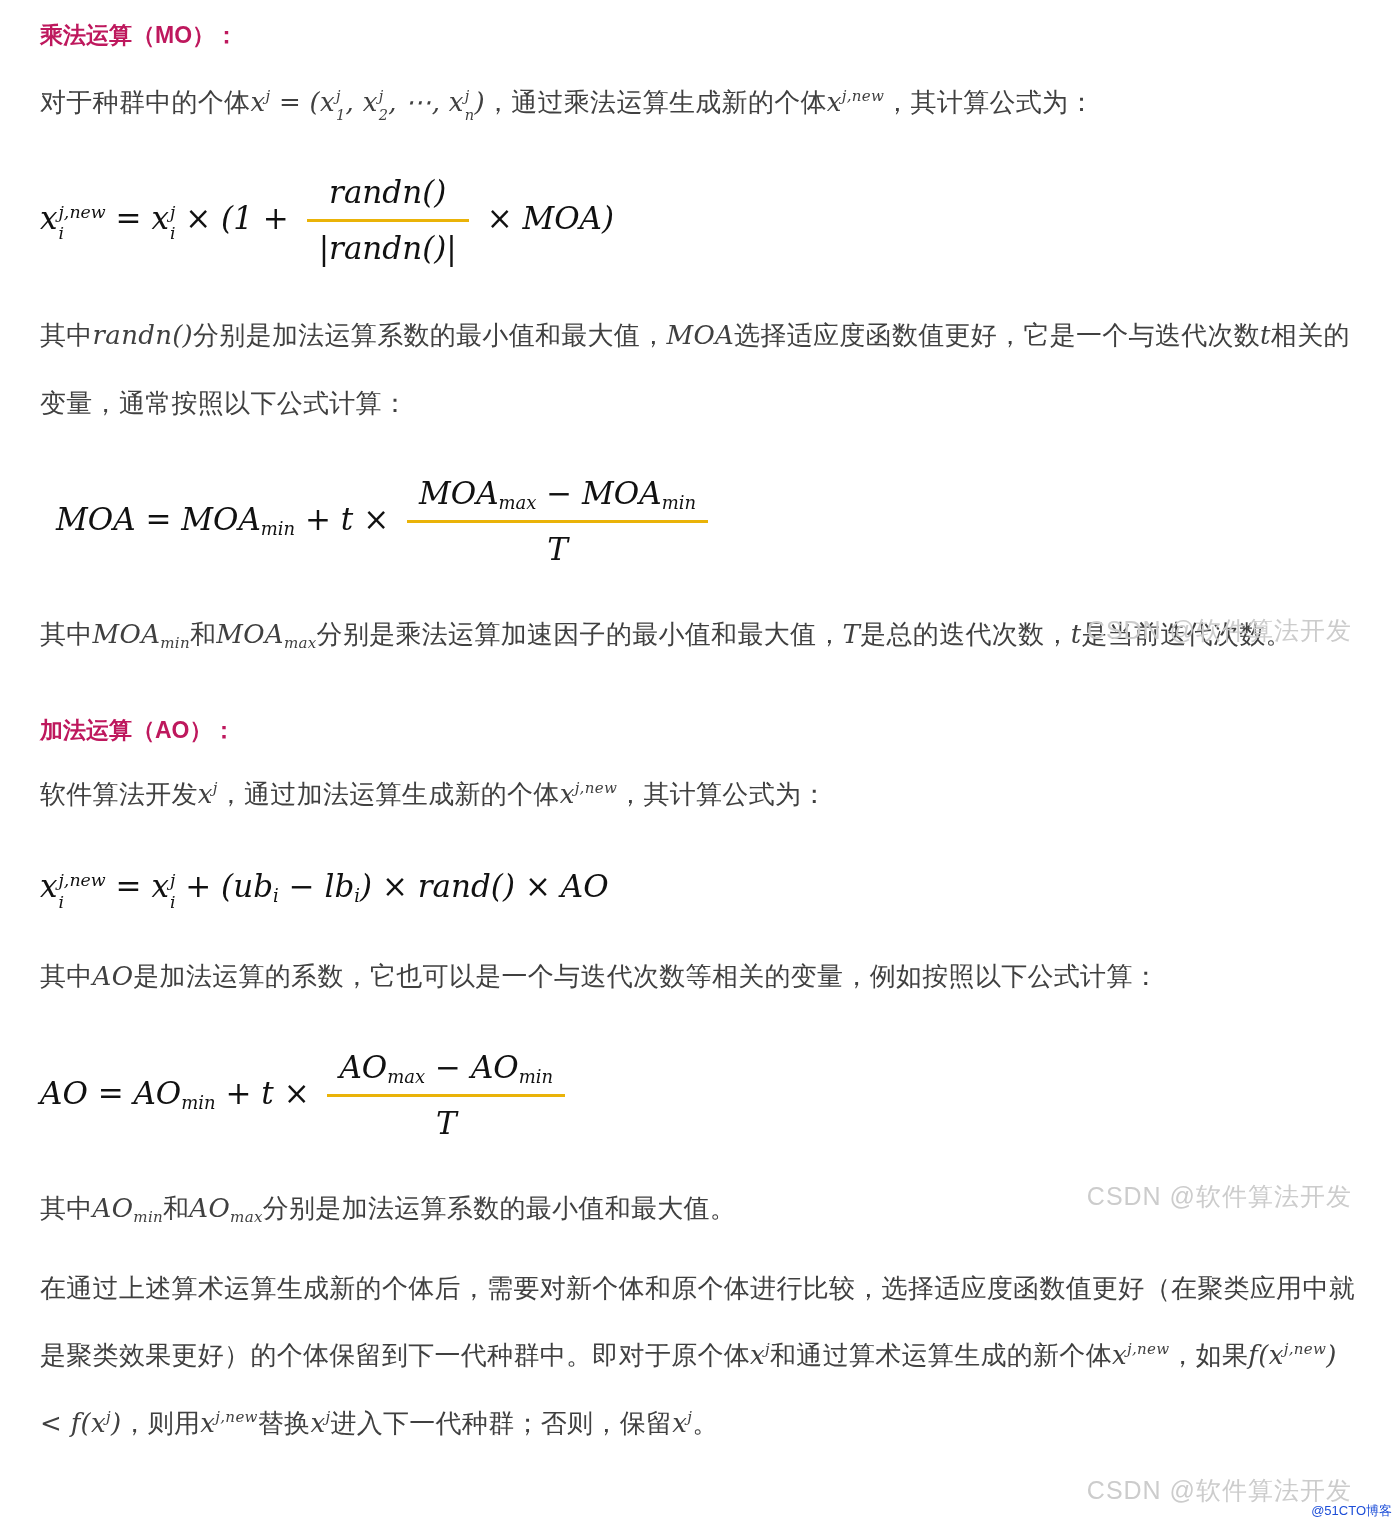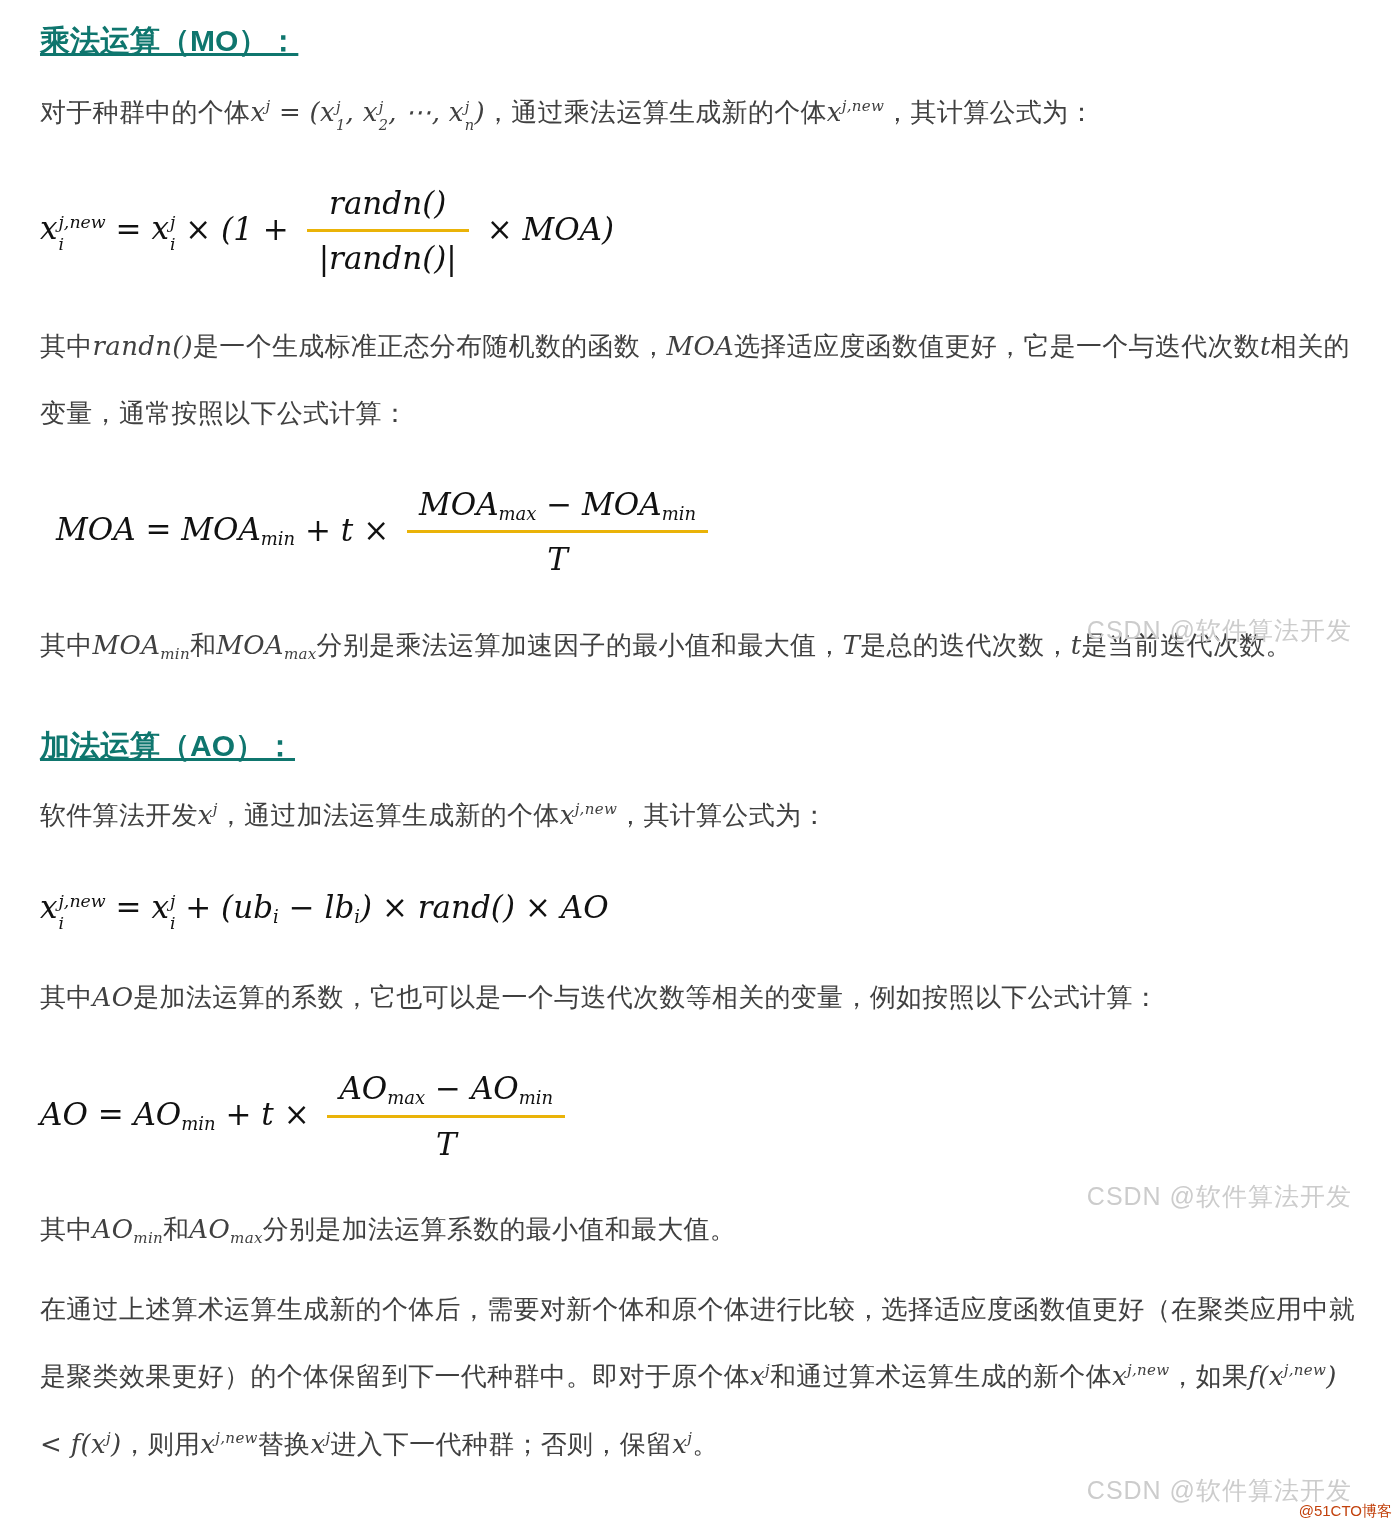--- a/index.html
+++ b/index.html
@@ -1,50 +1,50 @@
 <!DOCTYPE html>
 <html><head>
 <meta charset="utf-8">
 <style>
   html,body{margin:0;padding:0;background:#ffffff;}
   body{color:#1c1c1c;font-family:"Liberation Sans","DejaVu Sans",sans-serif;}
   .page{position:relative;width:1400px;min-height:1532px;box-sizing:border-box;
         padding:14px 40px 8px 40px;background:#ffffff;overflow:hidden;}
-  .sec{font-size:30px;font-weight:700;line-height:1.5;color:#0f766e;margin:0;text-decoration:underline;}
+  .sec{font-size:23px;font-weight:700;line-height:1.5;color:#be185d;margin:0;}
   .body{font-size:26px;line-height:2.6;color:#404040;margin:0;letter-spacing:0.3px;}
   .mi{font-family:"DejaVu Serif","Liberation Serif",serif;font-style:italic;}
   .cn{font-family:"Liberation Sans","DejaVu Sans",sans-serif;font-style:normal;}
   .formula{font-size:31px;line-height:1.5;color:#111;
            font-family:"DejaVu Serif","Liberation Serif",serif;font-style:italic;}
   sup,sub{font-size:0.58em;line-height:0;}
   sup{vertical-align:0.65em;}
   sub{vertical-align:-0.3em;}
   .supsub{display:inline-block;font-size:0.56em;line-height:1.25;text-align:left;
           vertical-align:-0.62em;margin-left:1px;}
   .supsub span{display:block;}
   .frac{display:inline-block;text-align:center;vertical-align:middle;margin:0 8px;}
   .fr-num,.fr-den{display:block;padding:3px 12px;}
   .fr-den{border-top:3px solid #eab308;}
   .wm{position:absolute;right:48px;font-size:25px;color:#cccccc;letter-spacing:1px;
       white-space:nowrap;}
-  .wm-cto{position:absolute;right:8px;top:1502px;font-size:15px;color:#c2410c;
+  .wm-cto{position:absolute;right:8px;top:1502px;font-size:13px;color:#1d4ed8;
           white-space:nowrap;}
 </style>
 </head>
 <body>
 
 <div class="page">
 
   <h2 class="sec" style="margin:4px 0 10px 0">乘法运算（MO）：</h2>
 
   <p class="body" style="margin:16px 0 0 0"><span class="cn">对于种群中的个体</span><span class="mi">x<sup>j</sup></span><span class="mi"> = (</span><span class="mi">x<span class="supsub"><span>j</span><span>1</span></span></span><span class="mi">, </span><span class="mi">x<span class="supsub"><span>j</span><span>2</span></span></span><span class="mi">, ⋯, </span><span class="mi">x<span class="supsub"><span>j</span><span>n</span></span></span><span class="mi">)</span><span class="cn">，通过乘法运算生成新的个体</span><span class="mi">x<sup>j,new</sup></span><span class="cn">，其计算公式为：</span></p>
 
   <div class="formula" style="margin:30px 0 28px 0"><span class="mi">x<span class="supsub"><span>j,new</span><span>i</span></span></span><span class="mi"> = </span><span class="mi">x<span class="supsub"><span>j</span><span>i</span></span></span><span class="mi"> × (1 + </span><span class="frac"><span class="fr-num"><span class="mi">randn()</span></span><span class="fr-den"><span class="mi">|randn()|</span></span></span><span class="mi"> × MOA)</span></div>
 
-  <p class="body" style="margin:22px 0 0 0"><span class="cn">其中</span><span class="mi">randn()</span><span class="cn">是一个生成标准正态分布随机数的函数，</span><span class="mi">MOA</span><span class="cn">选择适应度函数值更好，它是一个与迭代次数</span><span class="mi">t</span><span class="cn">相关的变量，通常按照以下公式计算：</span></p>
+  <p class="body" style="margin:22px 0 0 0"><span class="cn">其中</span><span class="mi">randn()</span><span class="cn">分别是加法运算系数的最小值和最大值，</span><span class="mi">MOA</span><span class="cn">选择适应度函数值更好，它是一个与迭代次数</span><span class="mi">t</span><span class="cn">相关的变量，通常按照以下公式计算：</span></p>
 
   <div class="formula" style="margin:30px 0 26px 16px"><span class="mi">MOA = MOA<sub>min</sub></span><span class="mi"> + t × </span><span class="frac"><span class="fr-num"><span class="mi">MOA<sub>max</sub></span><span class="mi"> − </span><span class="mi">MOA<sub>min</sub></span></span><span class="fr-den"><span class="mi">T</span></span></span></div>
 
   <p class="body" style="margin:22px 0 0 0"><span class="cn">其中</span><span class="mi">MOA<sub>min</sub></span><span class="cn">和</span><span class="mi">MOA<sub>max</sub></span><span class="cn">分别是乘法运算加速因子的最小值和最大值，</span><span class="mi">T</span><span class="cn">是总的迭代次数，</span><span class="mi">t</span><span class="cn">是当前迭代次数。</span></p>
 
   <h2 class="sec" style="margin:44px 0 8px 0">加法运算（AO）：</h2>
 
   <p class="body" style="margin:14px 0 0 0"><span class="cn">软件算法开发</span><span class="mi">x<sup>j</sup></span><span class="cn">，通过加法运算生成新的个体</span><span class="mi">x<sup>j,new</sup></span><span class="cn">，其计算公式为：</span></p>
 
   <div class="formula" style="margin:34px 0 30px 0"><span class="mi">x<span class="supsub"><span>j,new</span><span>i</span></span></span><span class="mi"> = </span><span class="mi">x<span class="supsub"><span>j</span><span>i</span></span></span><span class="mi"> + (ub<sub>i</sub></span><span class="mi"> − lb<sub>i</sub></span><span class="mi">) × rand() × AO</span></div>

